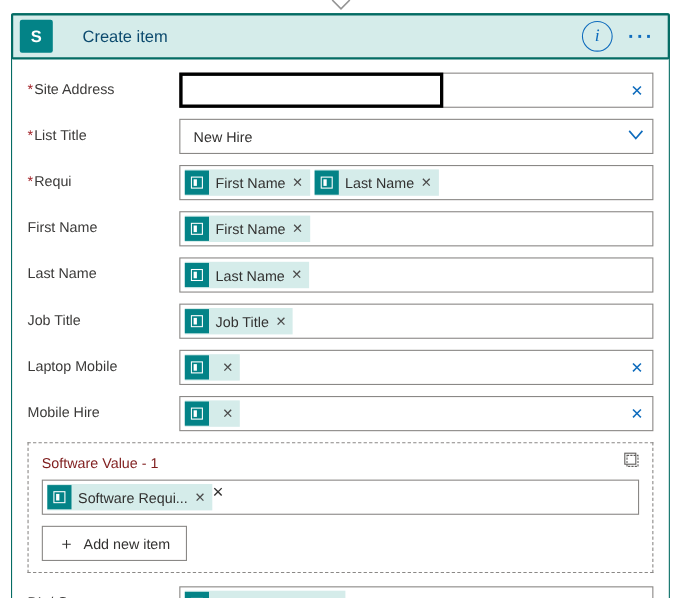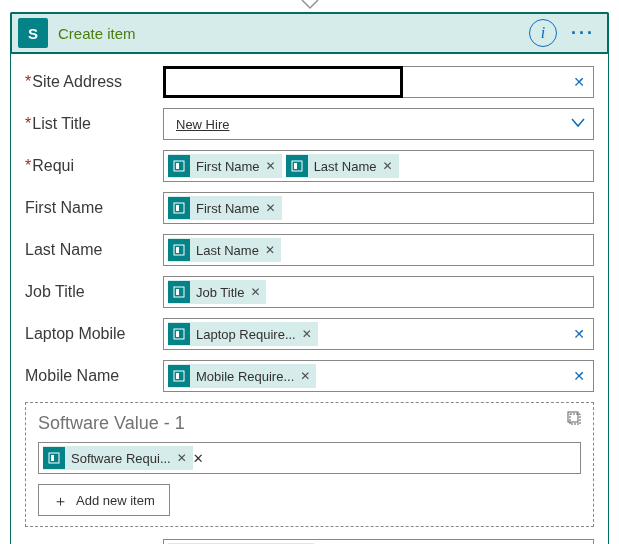--- a/index.html
+++ b/index.html
@@ -49,21 +49,22 @@
     display: flex;
     align-items: center;
     justify-content: center;
     color: #fff;
     font-weight: bold;
     font-size: 15px;
   }
   .header-title {
     flex: 1;
     font-size: 15px;
-    color: #4d7c0f;
+    color: #0c4a6e;
+    margin-left: 17px;
   }
   .header-info {
     width: 28px;
     height: 28px;
     border: 1.5px solid #0f6cbd;
     border-radius: 50%;
     color: #0f6cbd;
     display: flex;
     align-items: center;
     justify-content: center;
@@ -86,21 +87,21 @@
   }
   .row {
     display: flex;
     align-items: flex-start;
     margin-bottom: 10px;
   }
   .row .label {
     width: 138px;
     flex-shrink: 0;
     padding-top: 7px;
-    font-size: 16px;
+    font-size: 13px;
     color: #3b3a39;
   }
   .row .label .req {
     color: #a4262c;
     margin-right: 1px;
   }
   .field {
     flex: 1;
     min-height: 32px;
     border: 1px solid #8a8886;
@@ -138,21 +139,20 @@
     right: 8px;
     top: 50%;
     transform: translateY(-50%);
     color: #0f6cbd;
     font-size: 12px;
     cursor: pointer;
   }
   .select-text {
     padding-left: 8px;
     font-size: 13px;
-    text-decoration: underline;
   }
   .token {
     display: inline-flex;
     align-items: center;
     background: #d5ecea;
     height: 24px;
     padding: 0 6px 0 0;
     font-size: 13px;
   }
   .token .t-icon {
@@ -172,35 +172,35 @@
     cursor: pointer;
     font-size: 12px;
   }
   .array-group {
     border: 1px dashed #8a8886;
     padding: 10px 12px;
     margin: 6px 0 12px 0;
     position: relative;
   }
   .array-title {
-    font-size: 18px;
-    color: #737373;
+    font-size: 13px;
+    color: #7f1d1d;
     margin-bottom: 8px;
   }
   .array-toggle {
     position: absolute;
     top: 8px;
     right: 10px;
     cursor: pointer;
   }
   .array-item-field {
     border: 1px solid #8a8886;
     min-height: 32px;
     display: flex;
-    align-items: center;
+    align-items: flex-start;
     padding: 3px 4px;
     margin-bottom: 10px;
     position: relative;
   }
   .add-btn {
     border: 1px solid #8a8886;
     background: #fff;
     height: 32px;
     padding: 0 14px;
     display: inline-flex;
@@ -342,38 +342,36 @@
       <div class="row">
         <div class="label">Laptop Mobile</div>
         <div class="field">
           <span class="token">
             <span class="t-icon">
                 <svg class="ticon" width="12" height="12">
                   <rect x="1" y="1" width="10" height="10" fill="none" stroke="#fff" stroke-width="1"></rect>
                   <rect x="3" y="3" width="3" height="6" fill="#fff"></rect>
                 </svg>
               </span>
-            <span>Laptop Require...</span>
             <span class="t-remove">✕</span>
           </span>
           <span class="close-right">✕</span>
         </div>
       </div>
 
       <div class="row">
-        <div class="label">Mobile Name</div>
-        <div class="field">
-          <span class="token">
-            <span class="t-icon">
-                <svg class="ticon" width="12" height="12">
-                  <rect x="1" y="1" width="10" height="10" fill="none" stroke="#fff" stroke-width="1"></rect>
-                  <rect x="3" y="3" width="3" height="6" fill="#fff"></rect>
-                </svg>
-              </span>
-            <span>Mobile Require...</span>
+        <div class="label">Mobile Hire</div>
+        <div class="field">
+          <span class="token">
+            <span class="t-icon">
+                <svg class="ticon" width="12" height="12">
+                  <rect x="1" y="1" width="10" height="10" fill="none" stroke="#fff" stroke-width="1"></rect>
+                  <rect x="3" y="3" width="3" height="6" fill="#fff"></rect>
+                </svg>
+              </span>
             <span class="t-remove">✕</span>
           </span>
           <span class="close-right">✕</span>
         </div>
       </div>
 
       <div class="array-group">
         <div class="array-title">Software Value - 1</div>
         <div class="array-toggle">
           <svg width="16" height="16" viewBox="0 0 16 16">

